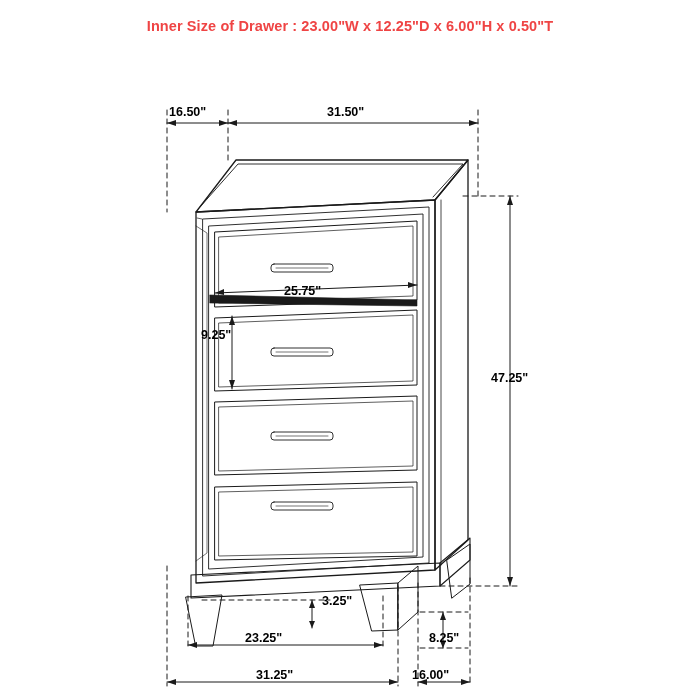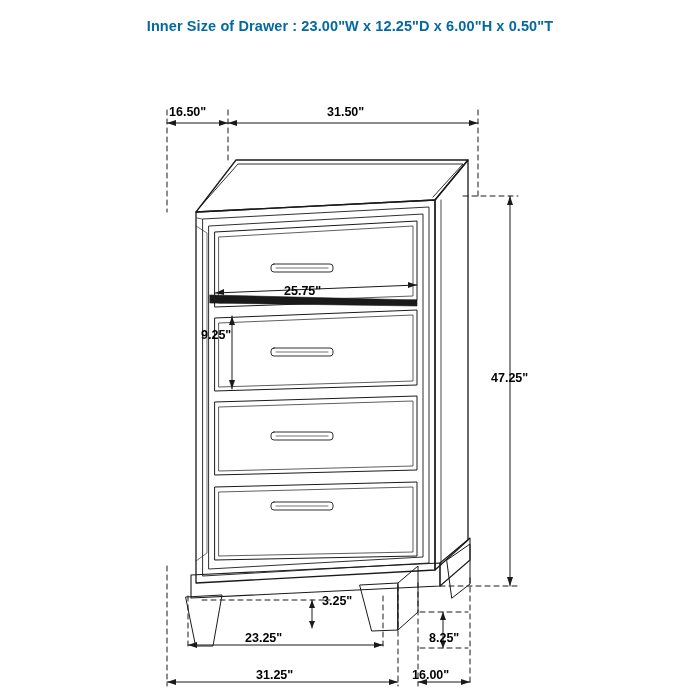--- a/index.html
+++ b/index.html
@@ -21,21 +21,21 @@
   }
   .title {
     position: absolute;
     top: 18px;
     left: 0;
     width: 700px;
     text-align: center;
     font-size: 14.5px;
     font-weight: bold;
     letter-spacing: 0.1px;
-    color: #0369a1;
+    color: #ef4444;
   }
   svg {
     position: absolute;
     top: 0;
     left: 0;
   }
   .dimlabel {
     position: absolute;
     font-size: 12.5px;
     font-weight: bold;

